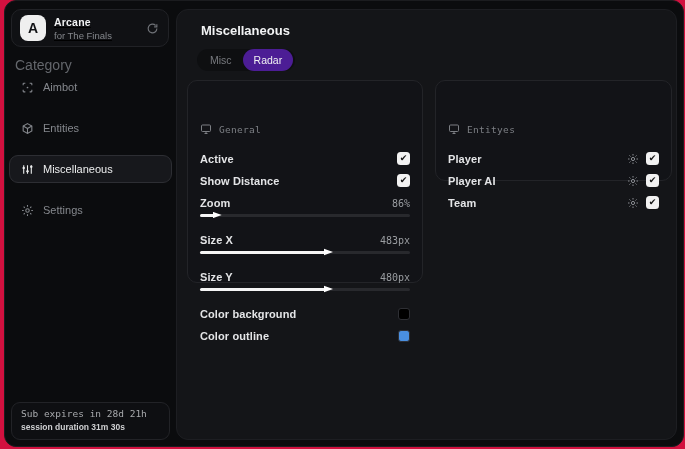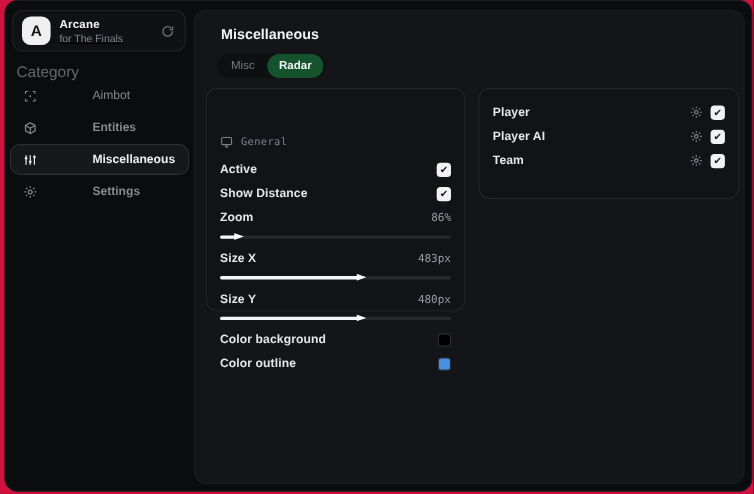--- a/index.html
+++ b/index.html
@@ -19,51 +19,51 @@
           font-weight:bold; font-size:14px; color:#121316; }
   .brand-text { margin-left:8px; flex:1;text-decoration:underline; }
   .brand-title { color:#f0f1f2; font-size:10.5px; font-weight:bold; letter-spacing:.2px; }
   .brand-sub { color:#84878c; font-size:9.5px; margin-top:2px; }
   .icon-btn { color:#6f7277; width:16px; height:16px; display:flex; align-items:center; justify-content:center; }
 
   .category { position:absolute; left:10px; top:56px; color:#64676c; font-size:14px; }
 
   .nav { position:absolute; left:4px; right:4px; top:72px; }
   .nav-item { height:28px; display:flex; align-items:center; padding:0 10px;
-              color:#85888d; font-size:11px; border-radius:9px; border:1px solid transparent;gap:41px; }
+              color:#85888d; font-size:11px; border-radius:9px; border:1px solid transparent; }
   .nav-item .nicon { width:14px; height:14px; margin-right:9px; display:flex; align-items:center; justify-content:center; }
   .nav-item.active { background:#17181c; border-color:#2d2e33; color:#eceded; }
-  .nav-item + .nav-item { margin-top:1px;font-weight:bold; }
+  .nav-item + .nav-item { margin-top:13px; }
   svg { display:block; }
 
   .footer-card { position:absolute; left:6px; right:6px; bottom:6px; height:38px;
                  background:#0e0f12; border:1px solid #222327; border-radius:9px;
                  padding:5px 9px; }
   .footer-line1 { font-family:"DejaVu Sans Mono", monospace; font-size:9.5px; color:#a8aaad; }
   .footer-line2 { font-size:8.5px; font-weight:bold; color:#cfd0d2; margin-top:3px; }
 
   
   .main { position:absolute; left:171px; top:8px; right:6px; bottom:6px;
           background:#141518; border:1px solid #1d1e22; border-radius:12px; }
   .page-title { position:absolute; left:24px; top:13px; color:#f2f3f4; font-size:13px; font-weight:bold; }
   .tabs { position:absolute; left:20px; top:39px; height:22px; background:#0e0f11;
           border-radius:11px; display:flex; align-items:center; padding:0 2px; }
   .tab { padding:0 11px; height:22px; display:flex; align-items:center; border-radius:11px;
          font-size:10.5px; color:#77797e; }
-  .tab.active { background:#14532d; color:#f0f1f2; font-weight:bold; }
+  .tab.active { background:#4c1d95; color:#f0f1f2; font-weight:normal; }
 
   .card { position:absolute; background:#121317; border:1px solid #232428; border-radius:10px; padding:10px 12px; }
   .card-general { left:10px; top:70px; width:236px; height:203px; }
   .card-entities { left:258px; top:70px; width:237px; height:101px; }
 
   .card-header { display:flex; align-items:center; color:#7c7f84; margin-bottom:8px;margin-top:32px; }
   .card-header .hicon { margin-right:7px; display:flex; }
   .card-header .htext { font-family:"DejaVu Sans Mono", monospace; font-size:9.5px; letter-spacing:.3px; }
 
-  .row { display:flex; align-items:center; justify-content:space-between; height:22px;gap:20px; }
+  .row { display:flex; align-items:flex-end; justify-content:space-between; height:22px;gap:20px; }
   .row-label { color:#e4e5e7; font-size:11px; font-weight:bold; letter-spacing:.1px; }
   .row-value { font-family:"DejaVu Sans Mono", monospace; font-size:10px; color:#9a9da1; }
 
   .checkbox { width:13px; height:13px; background:#f2f2f2; border-radius:3.5px;
               display:flex; align-items:center; justify-content:center;
               color:#151515; font-size:9px; line-height:1; }
 
   .slider { position:relative; height:10px; margin:1px 0 4px 0; display:flex; align-items:center; }
   .slider-track { position:relative; width:100%; height:3px; background:#28292d; border-radius:2px; }
   .slider-fill { position:absolute; left:0; top:0; height:3px; background:#f5f5f5; border-radius:2px; }
@@ -135,20 +135,24 @@
         <span class="nicon">
           <svg width="13" height="13" viewBox="0 0 24 24" fill="none" stroke="currentColor" stroke-width="2">
             <circle cx="12" cy="12" r="3.2"></circle>
             <path d="M12 2v3M12 19v3M2 12h3M19 12h3M4.9 4.9l2.1 2.1M17 17l2.1 2.1M19.1 4.9L17 7M7 17l-2.1 2.1"></path>
           </svg>
         </span>
         <span>Settings</span>
       </div>
     </div>
 
+    <div class="footer-card">
+      <div class="footer-line1">Sub expires in 28d 21h</div>
+      <div class="footer-line2">session duration 31m 30s</div>
+    </div>
   </div>
 
   <div class="main">
     <div class="page-title">Miscellaneous</div>
 
     <div class="tabs">
       <div class="tab">Misc</div>
       <div class="tab active">Radar</div>
     </div>
 
@@ -210,20 +214,29 @@
         <span class="row-label">Color background</span>
         <span class="swatch" style="background: rgb(0, 0, 0);"></span>
       </div>
       <div class="row">
         <span class="row-label">Color outline</span>
         <span class="swatch" style="background: rgb(74, 143, 224);"></span>
       </div>
     </div>
 
     <div class="card card-entities">
+      <div class="card-header">
+        <span class="hicon">
+          <svg width="12" height="12" viewBox="0 0 24 24" fill="none" stroke="currentColor" stroke-width="2">
+            <rect x="3" y="4" width="18" height="13" rx="2"></rect>
+              <path d="M9 21h6M12 17v4"></path>
+          </svg>
+        </span>
+        <span class="htext">Entityes</span>
+      </div>
 
       <div class="row">
         <span class="row-label">Player</span>
         <span class="gearwrap">
           <span class="gear">
             <svg width="12" height="12" viewBox="0 0 24 24" fill="none" stroke="currentColor" stroke-width="2">
               <circle cx="12" cy="12" r="3.2"></circle>
               <path d="M12 2v3M12 19v3M2 12h3M19 12h3M4.9 4.9l2.1 2.1M17 17l2.1 2.1M19.1 4.9L17 7M7 17l-2.1 2.1"></path>
             </svg>
           </span>

